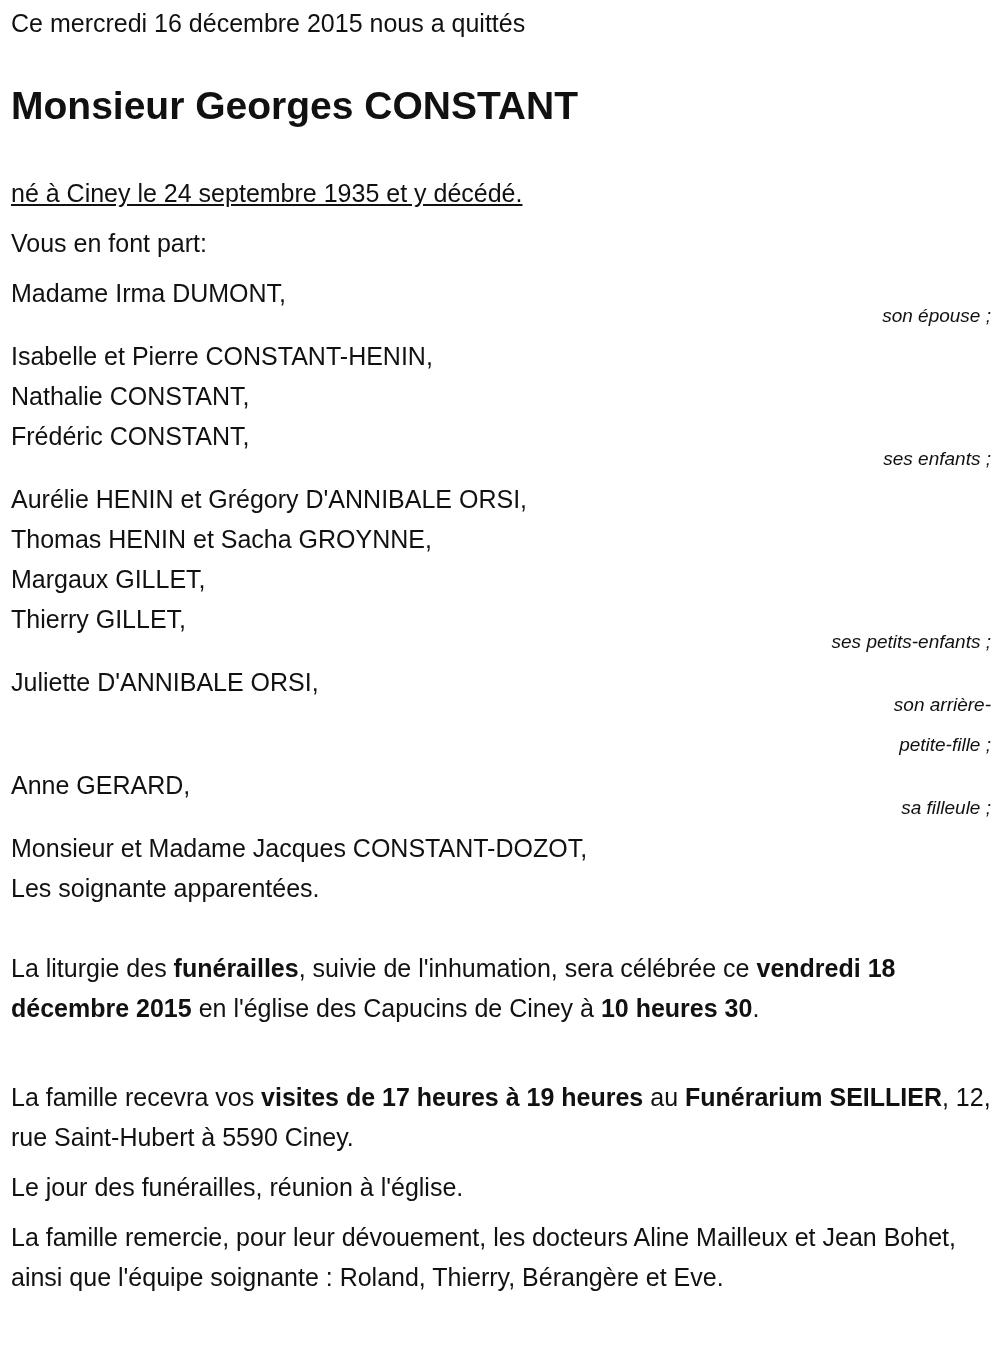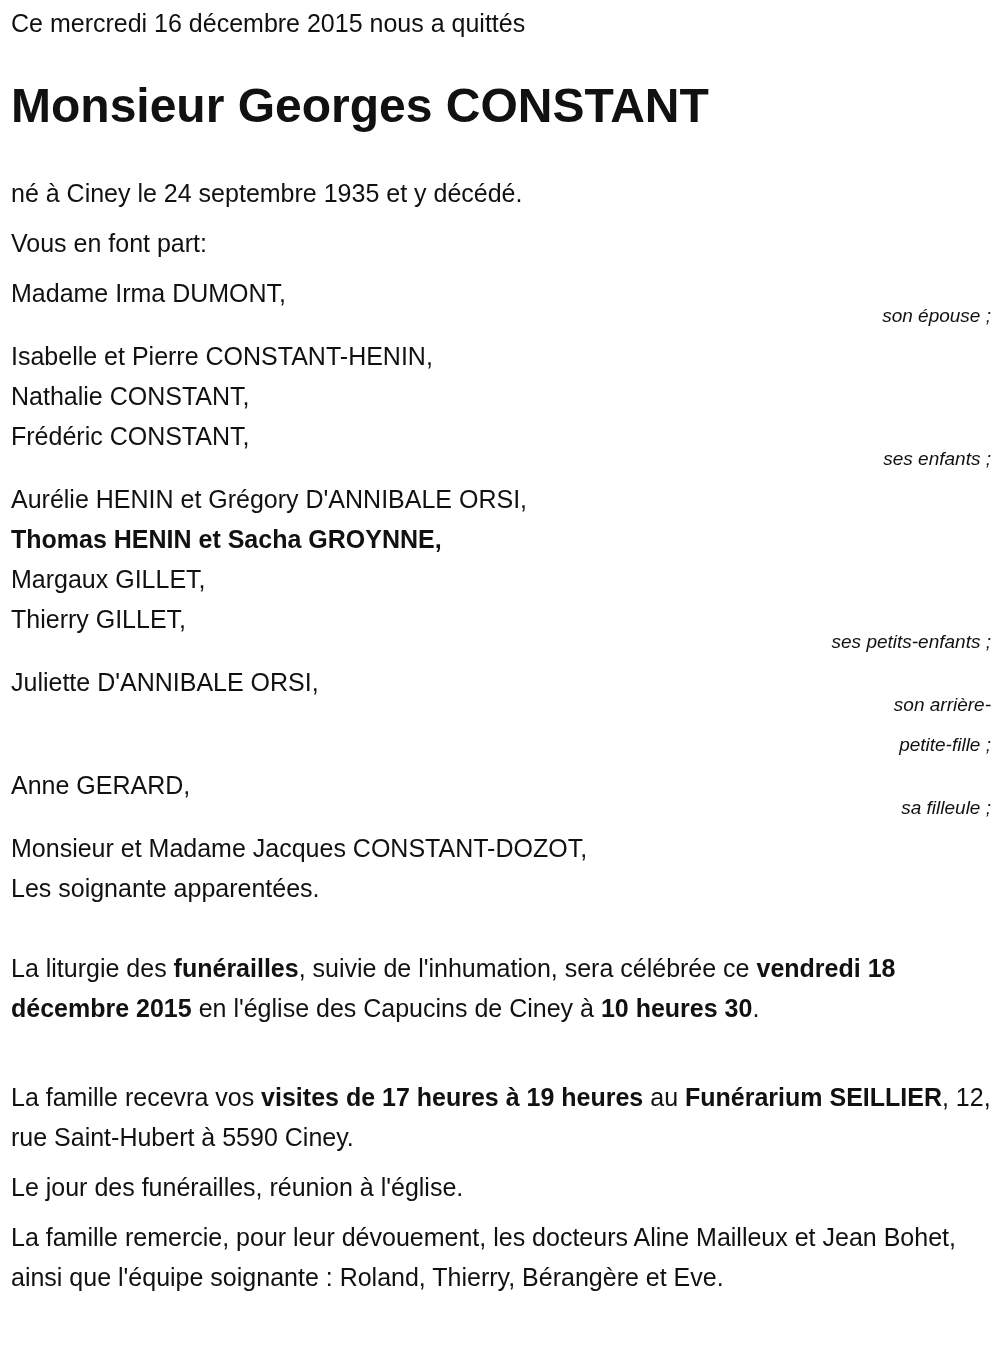--- a/index.html
+++ b/index.html
@@ -3,43 +3,43 @@
   <meta charset="utf-8">
   <style>
     html, body { margin: 0; padding: 0; background: #ffffff; }
     body {
       width: 1000px; height: 1347px; overflow: hidden; position: relative;
       font-family: "Liberation Sans", "DejaVu Sans", sans-serif;
       color: #111111; font-size: 25px;
     }
     .abs { position: absolute; left: 11px; white-space: nowrap; line-height: 30px; }
     .role { position: absolute; right: 9px; font-style: italic; white-space: nowrap; line-height: 30px; font-size: 19px; }
-    .title { font-weight: bold; font-size: 48px; line-height: 44px; }
+    .title { font-weight: bold; font-size: 39px; line-height: 44px; }
     .para { position: absolute; left: 11px; width: 980px; line-height: 40px; white-space: normal; }
     b { font-weight: bold; }
   </style>
 </head>
 <body>
 
 <div>
   <div class="abs" style="top:8px;">Ce mercredi 16 décembre 2015 nous a quittés</div>
   <div class="abs title" style="top:84px;">Monsieur Georges CONSTANT</div>
-  <div class="abs" style="top:178px;">né à Ciney le 24 septembre 1935 et y décédé.</div>
+  <div class="abs" style="top:178px;text-decoration:underline;">né à Ciney le 24 septembre 1935 et y décédé.</div>
   <div class="abs" style="top:228px;">Vous en font part:</div>
 
   <div class="abs" style="top:278px;">Madame Irma DUMONT,</div>
   <div class="role" style="top:301px;">son épouse ;</div>
 
   <div class="abs" style="top:341px;">Isabelle et Pierre CONSTANT-HENIN,</div>
   <div class="abs" style="top:381px;">Nathalie CONSTANT,</div>
   <div class="abs" style="top:421px;">Frédéric CONSTANT,</div>
   <div class="role" style="top:444px;">ses enfants ;</div>
 
   <div class="abs" style="top:484px;">Aurélie HENIN et Grégory D'ANNIBALE ORSI,</div>
-  <div class="abs" style="top:524px;font-weight:bold;">Thomas HENIN et Sacha GROYNNE,</div>
+  <div class="abs" style="top:524px;">Thomas HENIN et Sacha GROYNNE,</div>
   <div class="abs" style="top:564px;">Margaux GILLET,</div>
   <div class="abs" style="top:604px;">Thierry GILLET,</div>
   <div class="role" style="top:627px;">ses petits-enfants ;</div>
 
   <div class="abs" style="top:667px;">Juliette D'ANNIBALE ORSI,</div>
   <div class="role" style="top:690px;">son arrière-</div>
   <div class="role" style="top:730px;">petite-fille ;</div>
 
   <div class="abs" style="top:770px;text-align:right;">Anne GERARD,</div>
   <div class="role" style="top:793px;">sa filleule ;</div>

